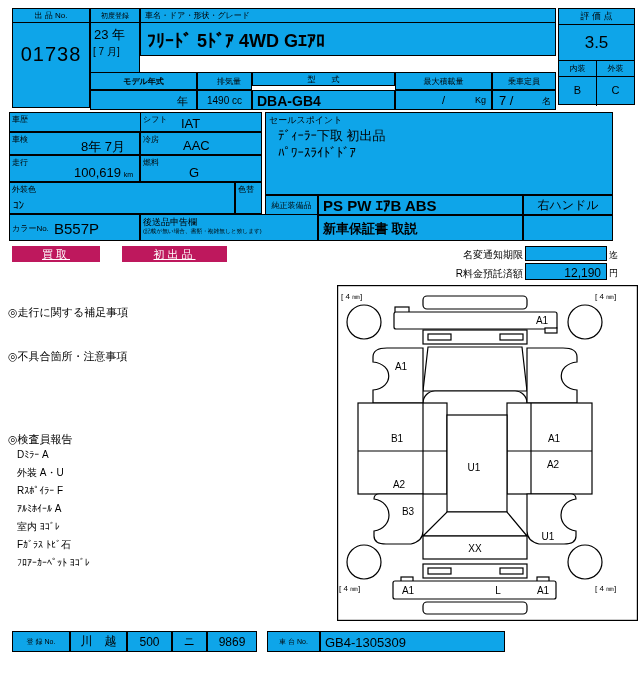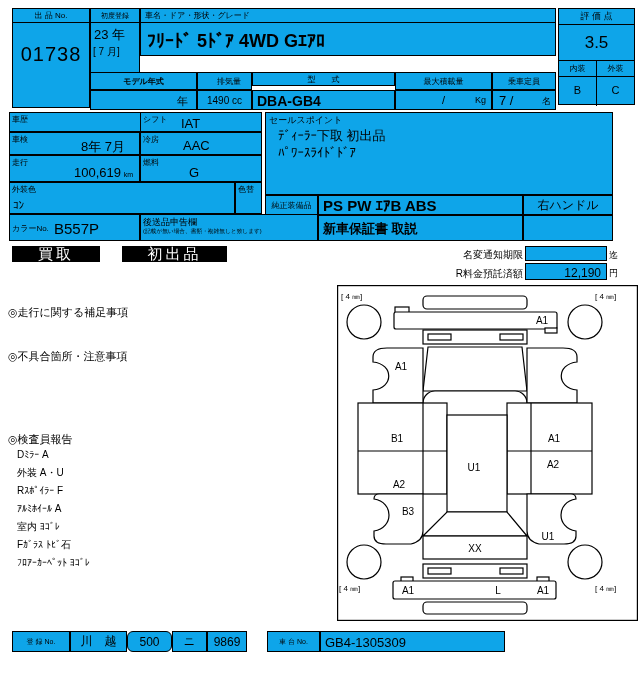--- a/index.html
+++ b/index.html
@@ -3,22 +3,22 @@
 <meta charset="utf-8">
 <style>
   html,body{margin:0;padding:0;background:#fff;}
   .sheet{position:relative;width:640px;height:680px;background:#fff;color:#000;
          font-family:"Liberation Sans","DejaVu Sans",sans-serif;overflow:hidden;}
   .cell{position:absolute;border:1px solid #000;box-sizing:border-box;background:#0ea5e9;}
   .abs{position:absolute;box-sizing:border-box;}
   .lbl{position:absolute;top:1px;left:2px;font-size:8px;white-space:nowrap;}
   .hdr{border-bottom:1px solid #000;font-size:8px;text-align:center;line-height:13px;height:13px;overflow:hidden;}
   .ctr{display:flex;align-items:center;justify-content:center;}
-  .badge{position:absolute;background:#000000;color:#fff;font-size:15px;display:flex;
-         align-items:center;justify-content:center;letter-spacing:3px;}
+  .badge{position:absolute;background:#be185d;color:#fff;font-size:11px;display:flex;
+         align-items:center;justify-content:center;letter-spacing:3px;text-decoration:underline;}
   .rlabel{position:absolute;font-size:10px;text-align:right;white-space:nowrap;}
   .note-h{position:absolute;font-size:11px;white-space:nowrap;}
   .insp-item{font-size:10px;line-height:18px;white-space:nowrap;}
   svg .s{fill:#fff;stroke:#000;stroke-width:1.2;}
   svg .ln{stroke:#000;stroke-width:1.2;}
   svg .t8{font-size:8px;font-family:"Liberation Sans",sans-serif;fill:#000;}
   svg .t9{font-size:10px;font-family:"Liberation Sans",sans-serif;fill:#000;text-anchor:middle;}
   .small-note{position:absolute;left:2px;top:12px;font-size:6px;white-space:nowrap;transform:scale(0.95);transform-origin:left top;}
 </style>
 </head>
@@ -224,22 +224,22 @@
     <text class="t9" x="216" y="183">A2</text>
     <text class="t9" x="211" y="255">U1</text>
     <text class="t9" x="138" y="267">XX</text>
     <text class="t9" x="71" y="309">A1</text>
     <text class="t9" x="161" y="309">L</text>
     <text class="t9" x="206" y="309">A1</text>
   </svg>
 
   <div class="cell ctr" style="left:12px;top:631px;width:58px;height:21px;font-size:7px;">登 録 No.</div>
   <div class="cell ctr" style="left:70px;top:631px;width:57px;height:21px;font-size:12px;">川　越</div>
-  <div class="cell ctr" style="left:127px;top:631px;width:45px;height:21px;font-size:12px;border-radius:6px;">500</div>
+  <div class="cell ctr" style="left:127px;top:631px;width:45px;height:21px;font-size:12px;">500</div>
   <div class="cell ctr" style="left:172px;top:631px;width:35px;height:21px;font-size:11px;">ニ</div>
-  <div class="cell ctr" style="left:207px;top:631px;width:40px;height:21px;font-size:12px;">9869</div>
+  <div class="cell ctr" style="left:207px;top:631px;width:50px;height:21px;font-size:12px;">9869</div>
 
   <div class="cell ctr" style="left:267px;top:631px;width:53px;height:21px;font-size:7px;">車 台 No.</div>
   <div class="cell" style="left:320px;top:631px;width:185px;height:21px;">
     <div class="abs" style="left:4px;top:3px;font-size:13px;">GB4-1305309</div>
   </div>
 
 </div>
 
 </body></html>

